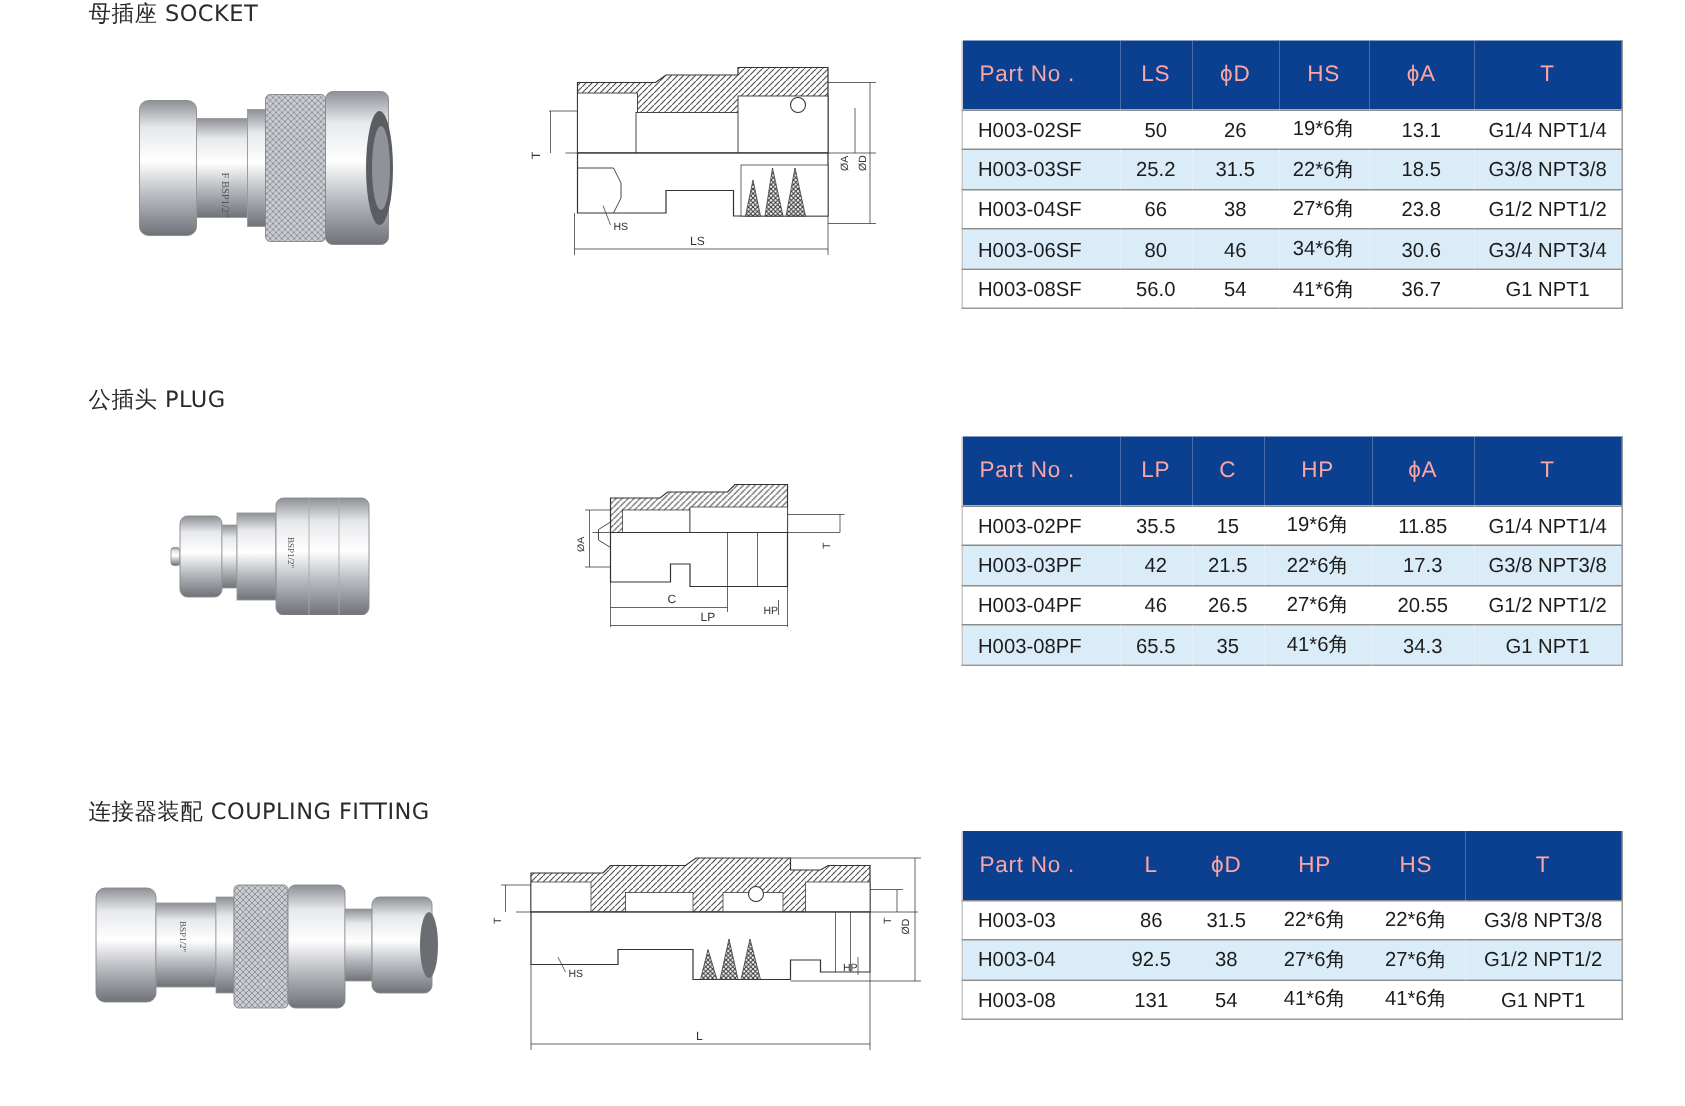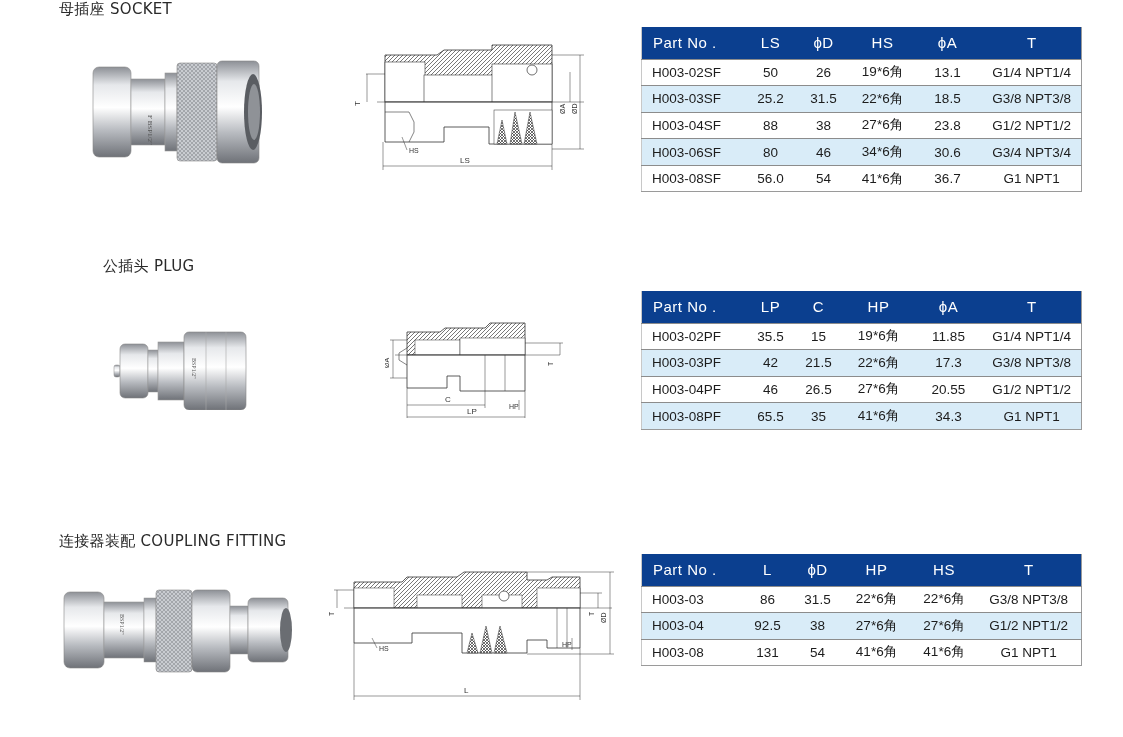--- a/index.html
+++ b/index.html
@@ -14,22 +14,22 @@
     }
     .photo { position: absolute; }
     .drawing { position: absolute; }
     table.spec {
       position: absolute; border-collapse: collapse;
       width: 441px; font-size: 13.5px; color: #1c1c1c;
       border-right: 1px solid #9a9a9a; border-bottom: 1px solid #9a9a9a;
       border-left: 1px solid #c8c8c8;
     }
     table.spec thead th {
-      background: #0b3f8f; color: #ffffff; font-weight: normal;
-      font-size: 15px; height: 32px; text-align: center;
+      background: #0b3f8f; color: #fca5a5; font-weight: normal;
+      font-size: 15px; height: 46px; text-align: center;
       letter-spacing: 0.5px;
     }
     table.spec thead th:first-child { text-align: left; padding-left: 11px; }
     table.spec tbody td {
       height: 26.6px; text-align: center; border-top: 1px solid #8c8c8c;
       white-space: nowrap;
     }
     table.spec tbody td:first-child { text-align: left; padding-left: 10px; }
     table.spec tbody tr:nth-child(even) td { background: #d9ecf8; }
     table.spec tbody tr:nth-child(odd) td { background: #ffffff; }
@@ -131,21 +131,21 @@
     <tr>
       <td>H003-03SF</td>
       <td>25.2</td>
       <td>31.5</td>
       <td>22*6角</td>
       <td>18.5</td>
       <td>G3/8 NPT3/8</td>
     </tr>
     <tr>
       <td>H003-04SF</td>
-      <td>88</td>
+      <td>66</td>
       <td>38</td>
       <td>27*6角</td>
       <td>23.8</td>
       <td>G1/2 NPT1/2</td>
     </tr>
     <tr>
       <td>H003-06SF</td>
       <td>80</td>
       <td>46</td>
       <td>34*6角</td>
@@ -156,21 +156,21 @@
       <td>H003-08SF</td>
       <td>56.0</td>
       <td>54</td>
       <td>41*6角</td>
       <td>36.7</td>
       <td>G1 NPT1</td>
     </tr>
   </tbody>
 </table>
 
-<div class="section-title" style="left:59px;top:257px;margin-left:44px;">公插头 PLUG</div>
+<div class="section-title" style="left:59px;top:257px;">公插头 PLUG</div>
 
 <svg class="photo" style="left:112px;top:330px;" width="140" height="80">
   <rect x="2" y="35" width="6" height="12" rx="2" fill="url(#steel)" stroke="#888" stroke-width="0.5"></rect>
   <rect x="8" y="14" width="28" height="54" rx="5" fill="url(#steel)" stroke="#888" stroke-width="0.6"></rect>
   <rect x="36" y="20" width="10" height="42" fill="url(#steel)" stroke="#999" stroke-width="0.5"></rect>
   <rect x="46" y="12" width="26" height="58" fill="url(#steel)" stroke="#999" stroke-width="0.6"></rect>
   <rect x="72" y="2" width="62" height="78" rx="5" fill="url(#steel)" stroke="#888" stroke-width="0.6"></rect>
   <line x1="94" y1="2" x2="94" y2="80" stroke="#aaa" stroke-width="0.6"></line>
   <line x1="114" y1="2" x2="114" y2="80" stroke="#aaa" stroke-width="0.6"></line>
   <text x="80" y="28" font-size="6" fill="#555" transform="rotate(90 80 28)" font-family="Liberation Serif, serif">BSP1/2"</text>

